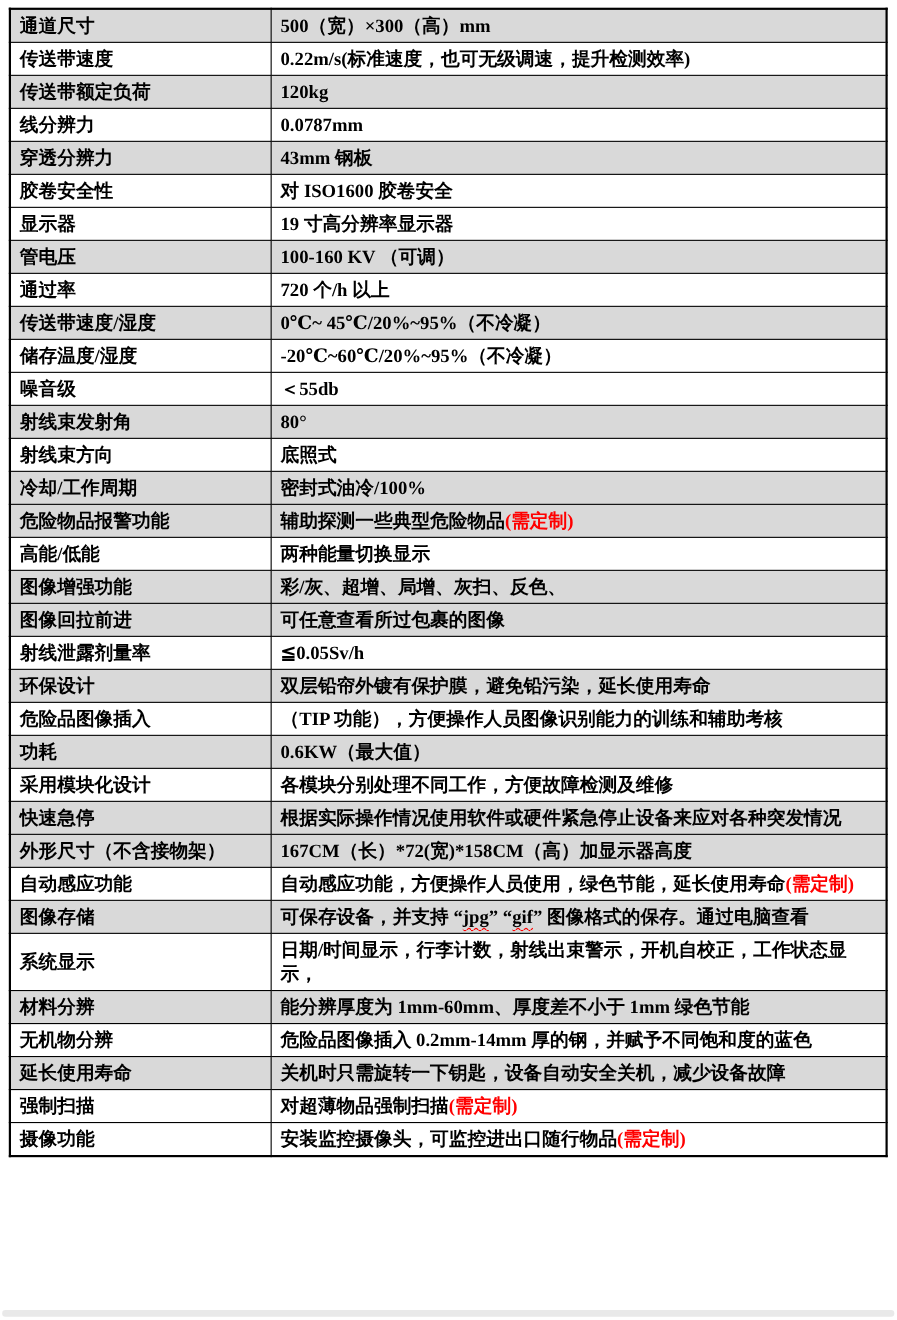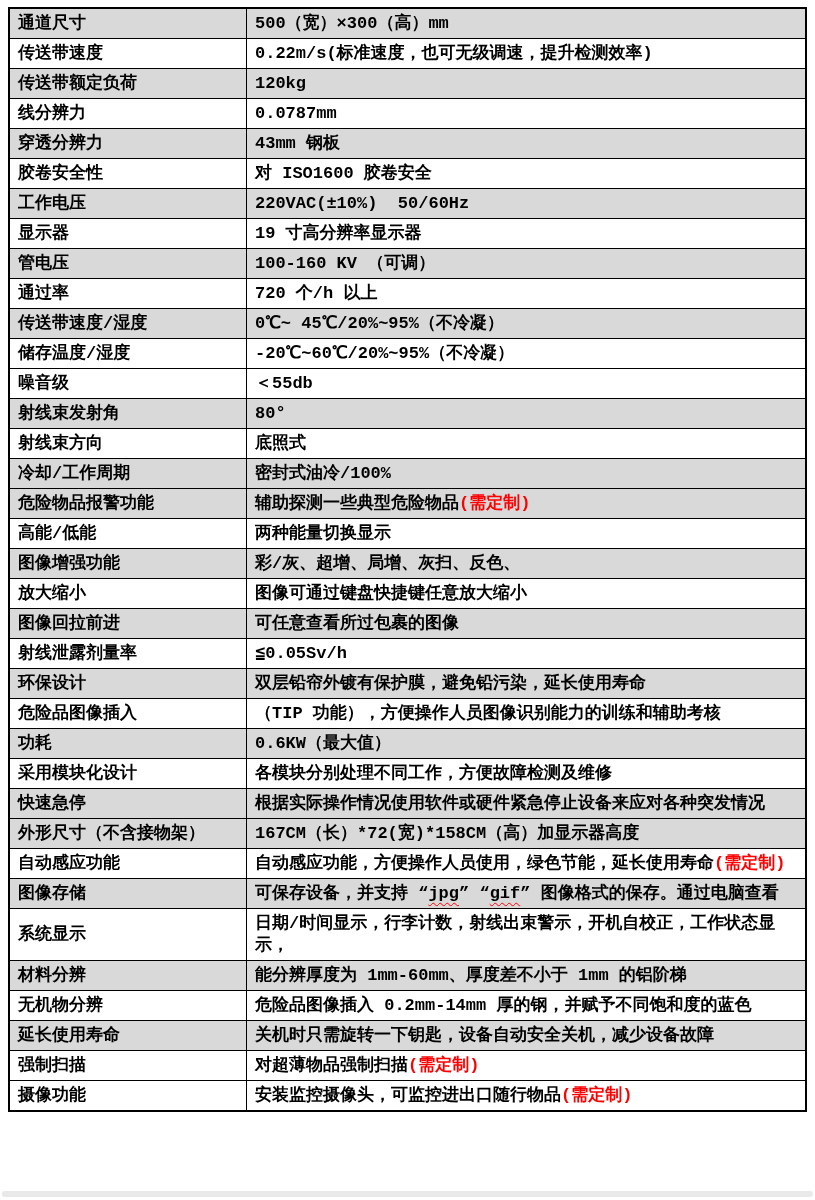--- a/index.html
+++ b/index.html
@@ -8,21 +8,20 @@
     background: #ffffff;
     width: 815px;
     height: 1200px;
     overflow: hidden;
     font-family: "Liberation Serif", "DejaVu Serif", serif;
   }
   .page {
     position: relative;
     width: 815px;
     height: 1200px;
-    font-family: Liberation Mono, monospace;
   }
   table.spec {
     position: absolute;
     left: 8px;
     top: 7px;
     width: 799px;
     border-collapse: collapse;
     table-layout: fixed;
     border: 2px solid var(--border, #000);
   }
@@ -84,24 +83,20 @@
     <td class="value-cell"><span>0.0787mm</span></td>
   </tr>
         <tr class="shaded">
     <td class="label-cell">穿透分辨力</td>
     <td class="value-cell"><span>43mm 钢板</span></td>
   </tr>
         <tr>
     <td class="label-cell">胶卷安全性</td>
     <td class="value-cell"><span>对 ISO1600 胶卷安全</span></td>
   </tr>
-        <tr class="shaded">
-    <td class="label-cell">工作电压</td>
-    <td class="value-cell"><span>220VAC(±10%)  50/60Hz</span></td>
-  </tr>
         <tr>
     <td class="label-cell">显示器</td>
     <td class="value-cell"><span>19 寸高分辨率显示器</span></td>
   </tr>
         <tr class="shaded">
     <td class="label-cell">管电压</td>
     <td class="value-cell"><span>100-160 KV （可调）</span></td>
   </tr>
         <tr>
     <td class="label-cell">通过率</td>
@@ -135,24 +130,20 @@
     <td class="label-cell">危险物品报警功能</td>
     <td class="value-cell"><span>辅助探测一些典型危险物品</span><span class="seg-red">(需定制)</span></td>
   </tr>
         <tr>
     <td class="label-cell">高能/低能</td>
     <td class="value-cell"><span>两种能量切换显示</span></td>
   </tr>
         <tr class="shaded">
     <td class="label-cell">图像增强功能</td>
     <td class="value-cell"><span>彩/灰、超增、局增、灰扫、反色、</span></td>
-  </tr>
-        <tr>
-    <td class="label-cell">放大缩小</td>
-    <td class="value-cell"><span>图像可通过键盘快捷键任意放大缩小</span></td>
   </tr>
         <tr class="shaded">
     <td class="label-cell">图像回拉前进</td>
     <td class="value-cell"><span>可任意查看所过包裹的图像</span></td>
   </tr>
         <tr>
     <td class="label-cell">射线泄露剂量率</td>
     <td class="value-cell"><span>≦0.05Sv/h</span></td>
   </tr>
         <tr class="shaded">
@@ -187,21 +178,21 @@
     <td class="label-cell">图像存储</td>
     <td class="value-cell"><span>可保存设备，并支持 “</span><span class="seg-squiggle">jpg</span><span>” “</span><span class="seg-squiggle">gif</span><span>” 图像格式的保存。通过电脑查看</span></td>
   </tr>
         <tr>
     <td class="label-cell">系统显示</td>
     <td class="value-cell"><span>日期/时间显示，行李计数，射线出束警示，开机自校正，工作状态显
 示，</span></td>
   </tr>
         <tr class="shaded">
     <td class="label-cell">材料分辨</td>
-    <td class="value-cell"><span>能分辨厚度为 1mm-60mm、厚度差不小于 1mm 的铝阶梯</span></td>
+    <td class="value-cell"><span>能分辨厚度为 1mm-60mm、厚度差不小于 1mm 绿色节能</span></td>
   </tr>
         <tr>
     <td class="label-cell">无机物分辨</td>
     <td class="value-cell"><span>危险品图像插入 0.2mm-14mm 厚的钢，并赋予不同饱和度的蓝色</span></td>
   </tr>
         <tr class="shaded">
     <td class="label-cell">延长使用寿命</td>
     <td class="value-cell"><span>关机时只需旋转一下钥匙，设备自动安全关机，减少设备故障</span></td>
   </tr>
         <tr>

